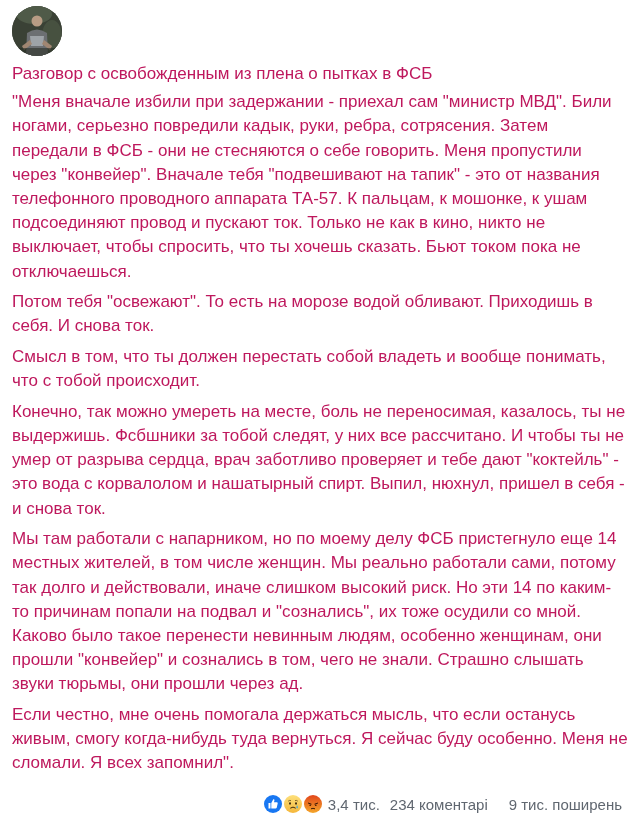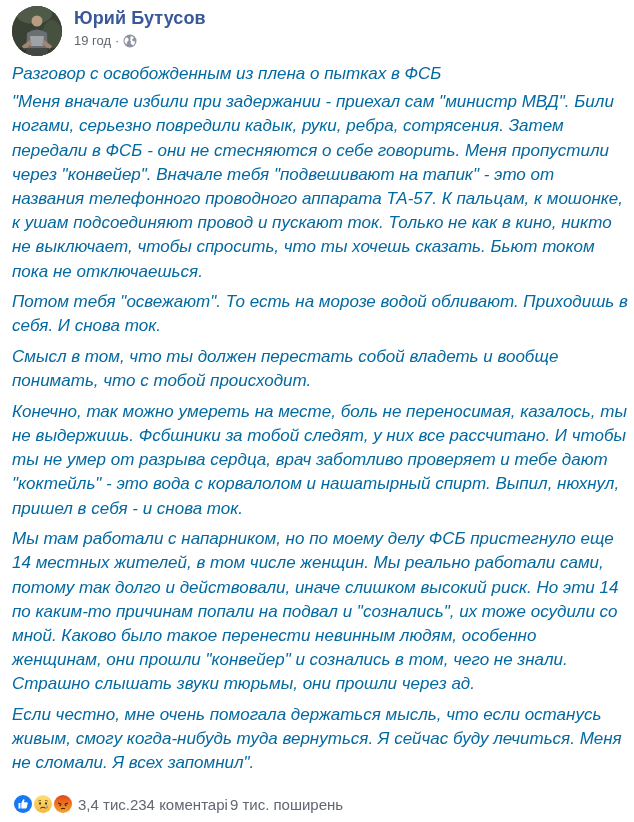--- a/index.html
+++ b/index.html
@@ -69,38 +69,37 @@
     }
 
     
     .post-body {
       position: absolute;
       left: 12px;
       top: 62px;
       width: 616px;
       font-size: 17px;
       line-height: 24.2px;
-      color: #0369a1;
-      font-style: italic;
+      color: #be185d;
     }
     .post-body p {
       margin-bottom: 6.4px;
     }
     .post-body p.title-line { margin-bottom: 4px; }
 
     
     .post-footer {
       position: absolute;
       left: 12px;
       right: 12px;
       top: 793px;
       height: 22px;
       display: flex;
       align-items: center;
-      justify-content: flex-start;
+      justify-content: flex-end;
       font-size: 15px;
       color: #606770;
     }
     .reactions {
       display: flex;
       align-items: center;
       cursor: pointer;
     }
     .reaction-icons {
       display: flex;
@@ -115,21 +114,22 @@
       position: relative;
       display: inline-block;
     }
     .reaction svg { display: block; width: 18px; height: 18px; }
     .reaction-count {
       margin-left: 6px;
     }
     .stats {
       display: flex;
       align-items: center;
-      gap: 2px;
+      gap: 21px;
+      margin-left: 10px;
     }
     .stat-link { cursor: pointer; }
   </style>
 </head>
 <body>
 
 <div class="post">
 
   <div class="post-header">
     <div class="avatar">
@@ -138,44 +138,30 @@
         <ellipse cx="22" cy="8" rx="18" ry="10" fill="#5e6b55" opacity="0.6"></ellipse>
         <ellipse cx="40" cy="30" rx="10" ry="16" fill="#4d5846" opacity="0.7"></ellipse>
         <circle cx="25" cy="15" r="5.5" fill="#b89c84"></circle>
         <path d="M14 50 L15 27 Q25 20 35 27 L36 50 Z" fill="#6c6f72"></path>
         <path d="M18 30 L32 30 L31 40 L19 40 Z" fill="#9ea3a8"></path>
         <path d="M10 40 L18 34 L20 38 L12 44 Z" fill="#a08672"></path>
         <path d="M40 40 L32 34 L30 38 L38 44 Z" fill="#a08672"></path>
         <rect x="0" y="42" width="50" height="8" fill="#2a2f27" opacity="0.6"></rect>
       </svg>
     </div>
-    <div class="header-text">
-      <div class="author-name">Юрий Бутусов</div>
-      <div class="meta-row">
-        <span class="timestamp">19 год</span>
-        <span class="meta-dot">·</span>
-        <span class="globe-icon">
-          <svg width="14" height="14" viewBox="0 0 14 14">
-            <circle cx="7" cy="7" r="6.5" fill="#8d949e"></circle>
-            <path d="M3 3.5 Q5 3 5.5 5 Q6 6.5 4.5 7.5 Q3.5 8.5 4 10.5 Q2 9.5 1.5 7 Q1.5 5 3 3.5 Z" fill="#fff"></path>
-            <path d="M8 2 Q10 2.5 11 4 Q9.5 4.5 9 6 Q10 7.5 12 7.5 Q12 10 10 11.5 Q9 10 8 10 Q7 9 8 8 Q7 6.5 7.5 5 Q7 3.5 8 2 Z" fill="#fff"></path>
-          </svg>
-        </span>
-      </div>
-    </div>
   </div>
 
   <div class="post-body">
     <p class="title-line">Разговор с освобожденным из плена о пытках в ФСБ</p>
     <p>"Меня вначале избили при задержании - приехал сам "министр МВД". Били ногами, серьезно повредили кадык, руки, ребра, сотрясения. Затем передали в ФСБ - они не стесняются о себе говорить. Меня пропустили через "конвейер". Вначале тебя "подвешивают на тапик" - это от названия телефонного проводного аппарата ТА-57. К пальцам, к мошонке, к ушам подсоединяют провод и пускают ток. Только не как в кино, никто не выключает, чтобы спросить, что ты хочешь сказать. Бьют током пока не отключаешься.</p>
     <p>Потом тебя "освежают". То есть на морозе водой обливают. Приходишь в себя. И снова ток.</p>
     <p>Смысл в том, что ты должен перестать собой владеть и вообще понимать, что с тобой происходит.</p>
     <p>Конечно, так можно умереть на месте, боль не переносимая, казалось, ты не выдержишь. Фсбшники за тобой следят, у них все рассчитано. И чтобы ты не умер от разрыва сердца, врач заботливо проверяет и тебе дают "коктейль" - это вода с корвалолом и нашатырный спирт. Выпил, нюхнул, пришел в себя - и снова ток.</p>
     <p>Мы там работали с напарником, но по моему делу ФСБ пристегнуло еще 14 местных жителей, в том числе женщин. Мы реально работали сами, потому так долго и действовали, иначе слишком высокий риск. Но эти 14 по каким-то причинам попали на подвал и "сознались", их тоже осудили со мной. Каково было такое перенести невинным людям, особенно женщинам, они прошли "конвейер" и сознались в том, чего не знали. Страшно слышать звуки тюрьмы, они прошли через ад.</p>
-    <p>Если честно, мне очень помогала держаться мысль, что если останусь живым, смогу когда-нибудь туда вернуться. Я сейчас буду лечиться. Меня не сломали. Я всех запомнил".</p>
+    <p>Если честно, мне очень помогала держаться мысль, что если останусь живым, смогу когда-нибудь туда вернуться. Я сейчас буду особенно. Меня не сломали. Я всех запомнил".</p>
   </div>
 
   <div class="post-footer">
     <div class="reactions">
       <div class="reaction-icons">
         <span class="reaction">
           <svg viewBox="0 0 18 18">
             <circle cx="9" cy="9" r="9" fill="#1877f2"></circle>
             <path d="M4.5 8 H6.5 V13.5 H4.5 Z" fill="#fff"></path>
             <path d="M7.3 8 L9.3 4.2 Q10.4 3.9 10.5 5 L10 7.3 H13 Q14 7.5 13.7 8.6 L12.7 12.8 Q12.4 13.5 11.6 13.5 H7.3 Z" fill="#fff"></path>

